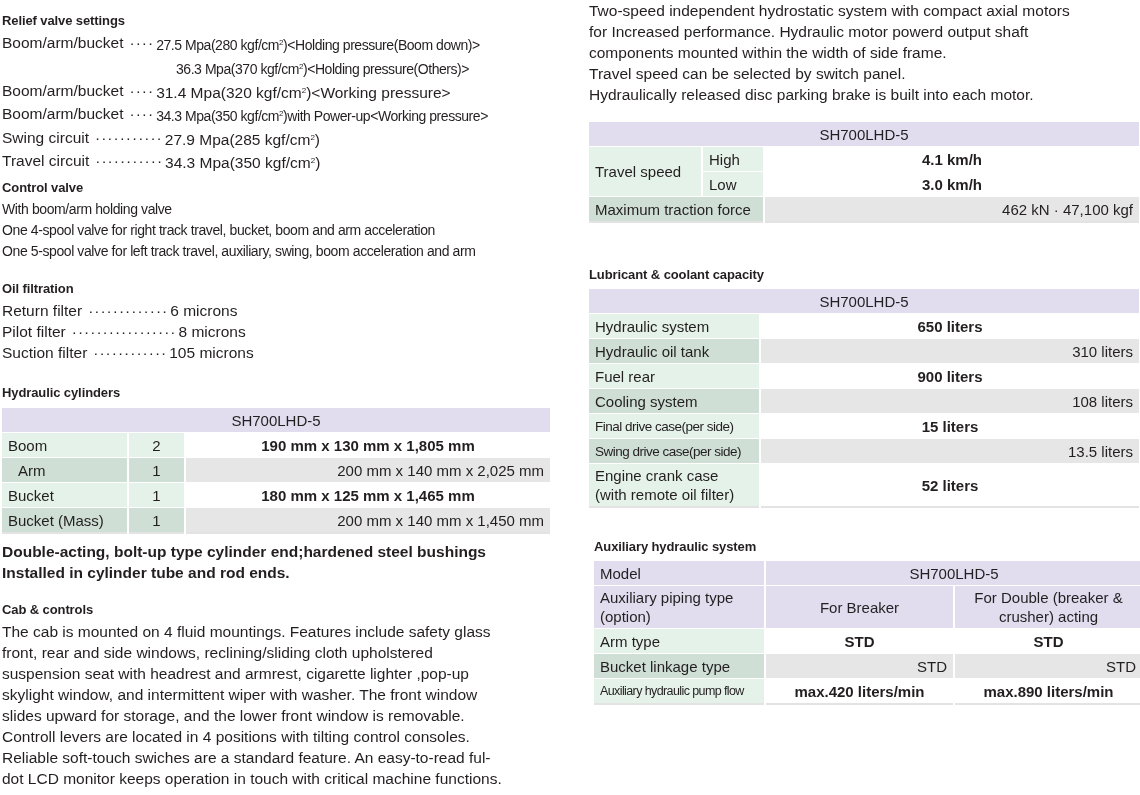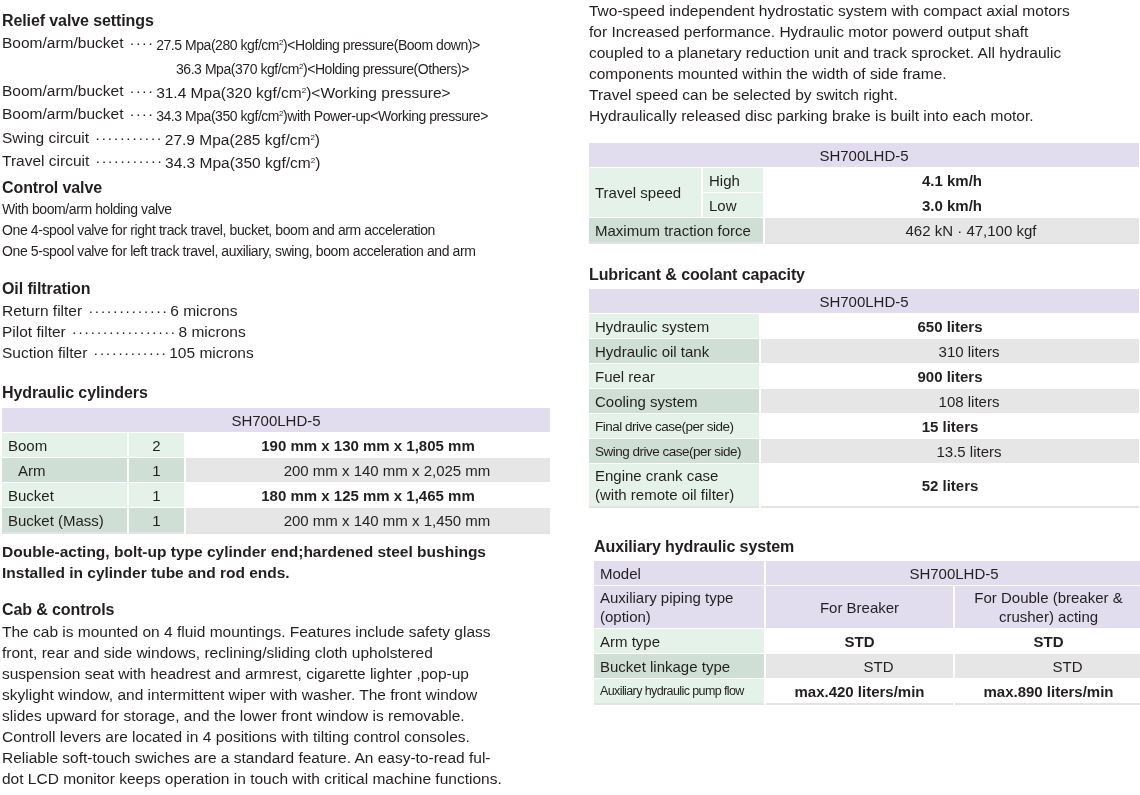--- a/index.html
+++ b/index.html
@@ -4,21 +4,21 @@
 <style>
   html, body { margin: 0; padding: 0; background: #ffffff; }
   body {
     width: 1140px; height: 795px; position: relative; overflow: hidden;
     font-family: "Liberation Sans", sans-serif; color: #231f20;
   }
   .col { position: absolute; top: 0; }
   .col-left { left: 2px; width: 555px; }
   .col-right { left: 589px; width: 550px; }
   h2 {
-    margin: 0; font-size: 16px; font-weight: bold; color: #231f20;
+    margin: 0; font-size: 13px; font-weight: bold; color: #231f20;
     line-height: 22px; letter-spacing: -0.1px;
   }
   .line { font-size: 15.5px; line-height: 21px; white-space: nowrap; }
   .line.small { font-size: 14px; letter-spacing: -0.4px; }
   .kv { display: flex; white-space: nowrap; line-height: 21px; font-size: 15.5px; }
   .kv .k { flex: none; }
   .kv .dots { flex: none; letter-spacing: 1px; margin: 0 2px 0 6px; }
   .kv .v { flex: none; }
   .kv .v.small { font-size: 14px; letter-spacing: -0.45px; }
   .indent { padding-left: 174px; }
@@ -26,21 +26,21 @@
   .para { font-size: 15.5px; line-height: 21px; }
 
   table { border-collapse: collapse; width: 100%; font-size: 15px; }
   td { padding: 0 6px; height: 24px; border-bottom: 1px solid #ffffff; }
   td.head { background: #e1ddef; text-align: center; }
   td.lab-a { background: #e5f2e9; }
   td.lab-b { background: #cfdfd6; }
   td.num-a { background: #e5f2e9; text-align: center; border-left: 2px solid #fff; }
   td.num-b { background: #cfdfd6; text-align: center; border-left: 2px solid #fff; }
   td.val-a { background: #ffffff; text-align: center; border-left: 2px solid #fff; font-weight: bold; }
-  td.val-b { background: #e6e6e6; text-align: center; border-left: 2px solid #fff; padding-left: 44px; }
+  td.val-b { background: #e6e6e6; text-align: right; border-left: 2px solid #fff; padding-left: 44px; }
   td.tiny { font-size: 13.5px; letter-spacing: -0.5px; }
   td.tinier { font-size: 12.5px; letter-spacing: -0.6px; }
   .tbl-bottom { border-bottom: 2px solid #e3e3e3; }
   td.head-l { background: #e1ddef; }
   td.head-c { background: #e1ddef; text-align: center; border-left: 2px solid #fff; }
   td.two { line-height: 19px; padding-top: 2px; padding-bottom: 2px; }
 </style>
 </head>
 <body>
 
@@ -159,23 +159,22 @@
       </div>
   </section>
 </div>
 
 <div class="col col-right">
 
   <section style="position:absolute; top:0; left:0; width:550px;">
     <div id="travel-lines">
         <div class="para">Two-speed independent hydrostatic system with compact axial motors</div>
         <div class="para">for Increased performance. Hydraulic motor powerd output shaft</div>
-        <div class="para">coupled to a planetary reduction unit and track sprocket. All hydraulic</div>
         <div class="para">components mounted within the width of side frame.</div>
-        <div class="para">Travel speed can be selected by switch right.</div>
+        <div class="para">Travel speed can be selected by switch panel.</div>
         <div class="para">Hydraulically released disc parking brake is built into each motor.</div>
       </div>
     <table class="tbl-bottom" style="margin-top:17px;">
       <tbody>
           <tr>
             <td class="head" colspan="3">SH700LHD-5</td>
           </tr>
       <tr>
         <td class="lab-a" rowspan="2" style="width:100px;">Travel speed</td>
         <td class="lab-a" style="width:48px; border-left:2px solid #fff;">High</td>

